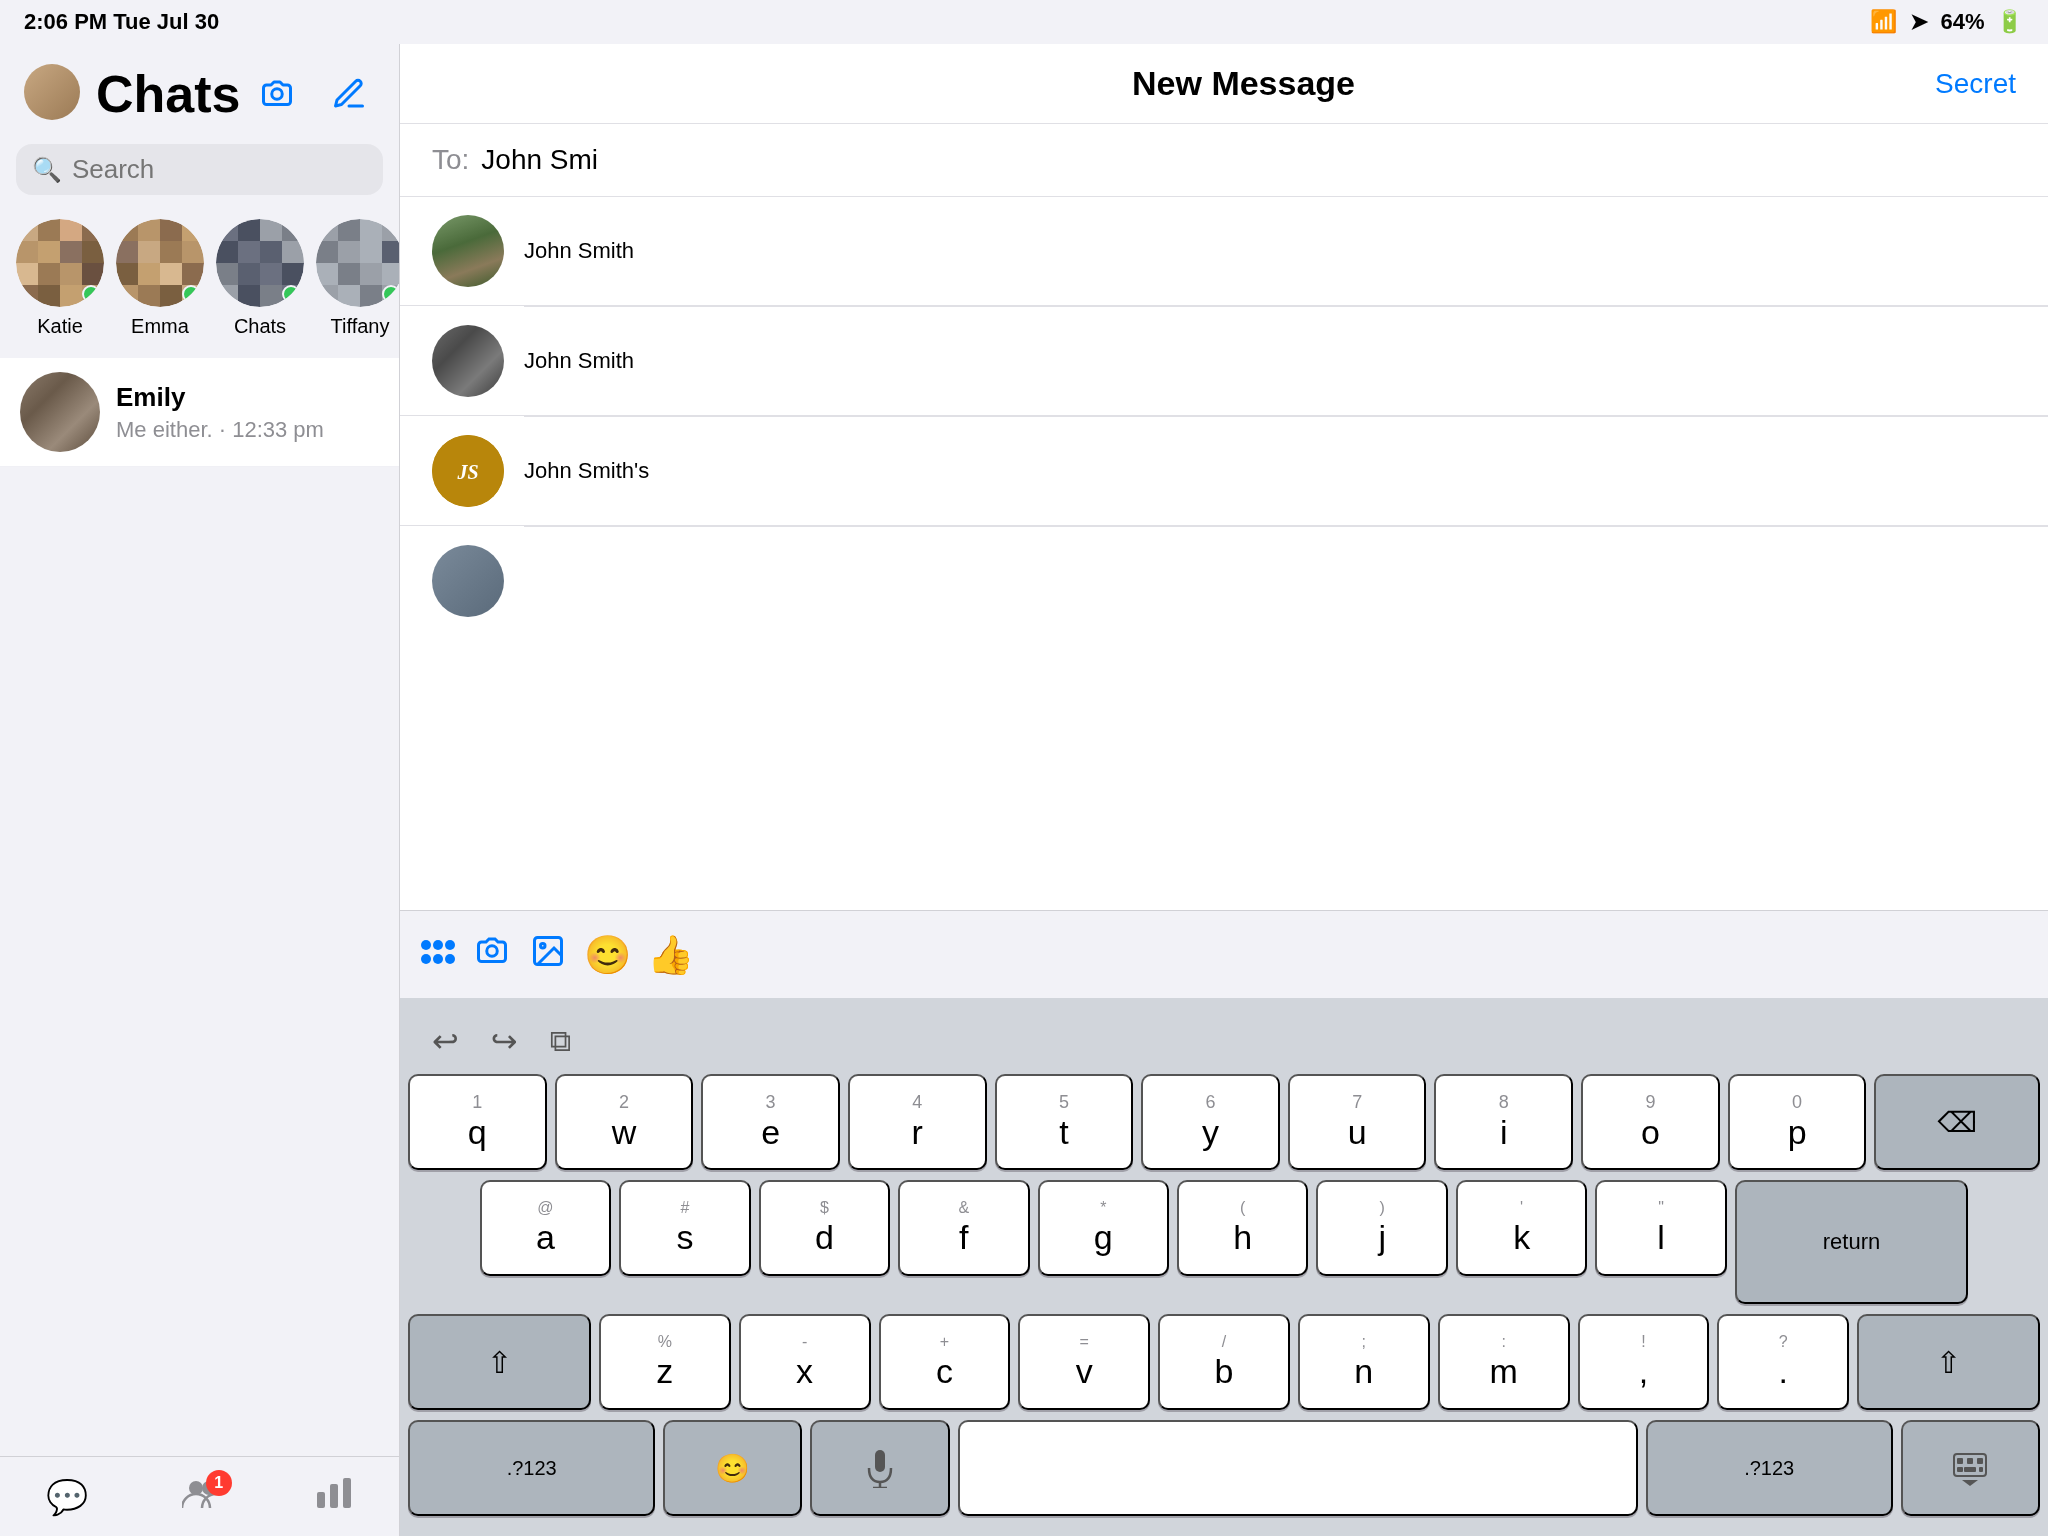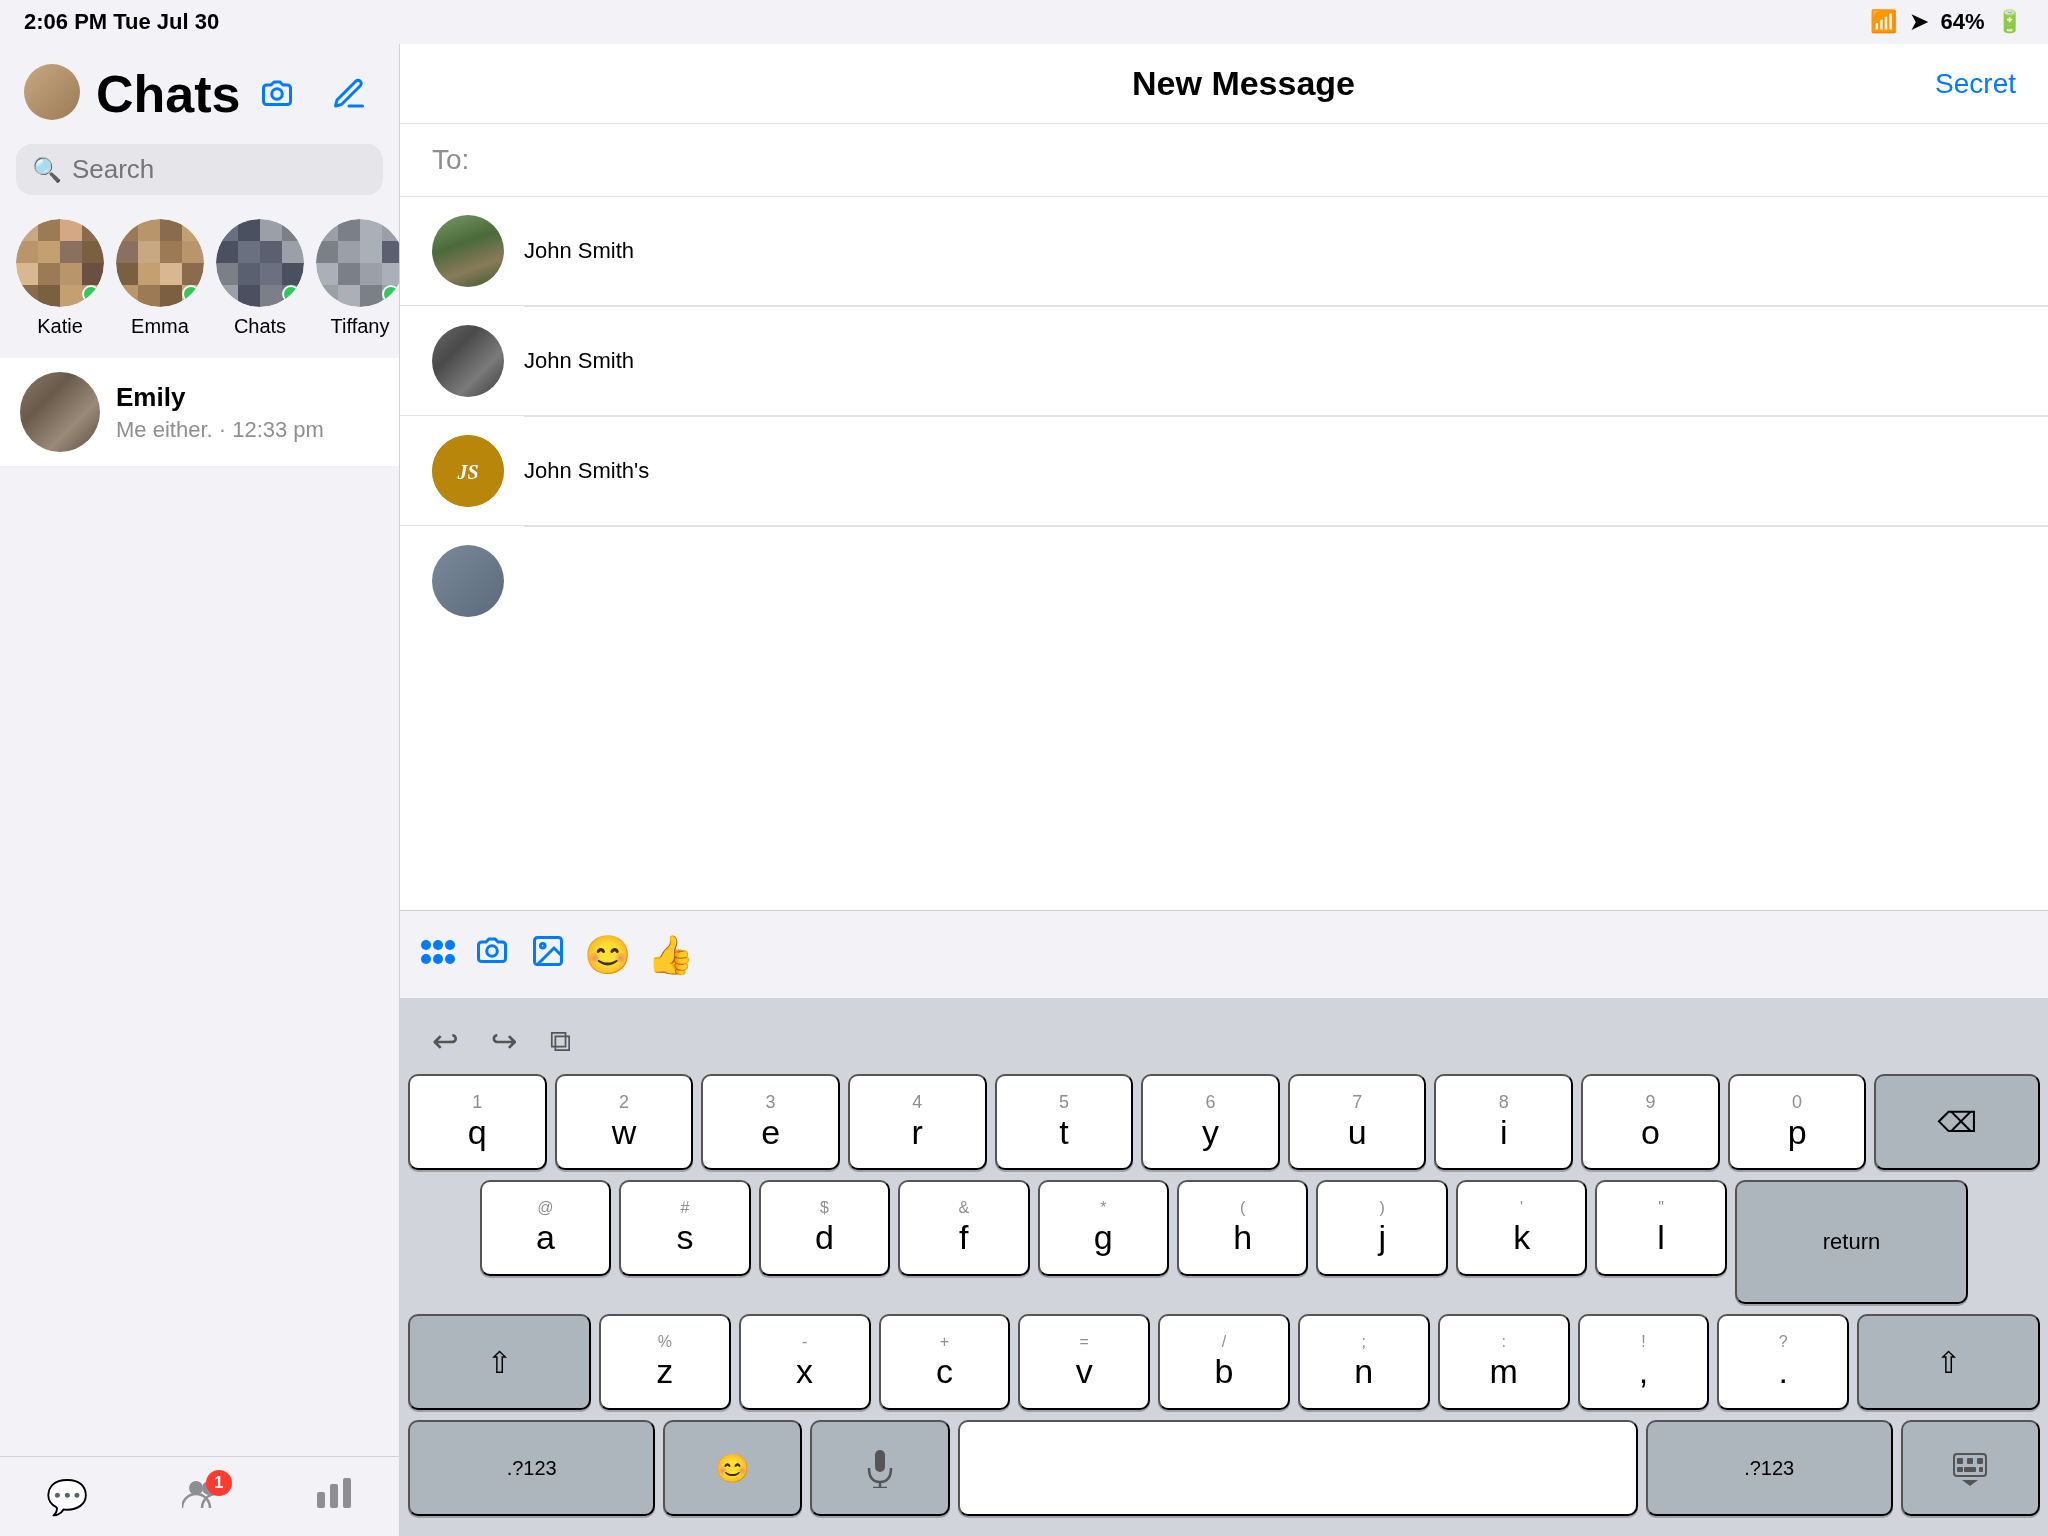--- a/index.html
+++ b/index.html
@@ -663,20 +663,21 @@
   <div class="right-panel">
 
     <div class="right-header">
       <div style="width: 120px;"></div>
       <div class="right-header-center">New Message</div>
       <button class="secret-btn">Secret</button>
     </div>
 
     <div class="to-field">
       <span class="to-label">To:</span>
+      <input class="to-input" value="John Smi" style="font-size: 28px; border: none; outline: none;">
     </div>
 
     <div class="suggestions-list">
 
       <div class="suggestion-item">
         <div class="suggestion-avatar sug-avatar-1" style="background:linear-gradient(135deg,#5a7a4a,#3a5a2a,#6a8a5a,#2a4a1a);display:flex;align-items:center;justify-content:center;overflow:hidden;">
 
           <div style="width:100%;height:100%;background:linear-gradient(160deg,#7a9a6a 0%,#4a6a3a 40%,#8a7a5a 70%,#3a5a2a 100%);"></div>
         </div>
         <span class="suggestion-name">John Smith</span>

